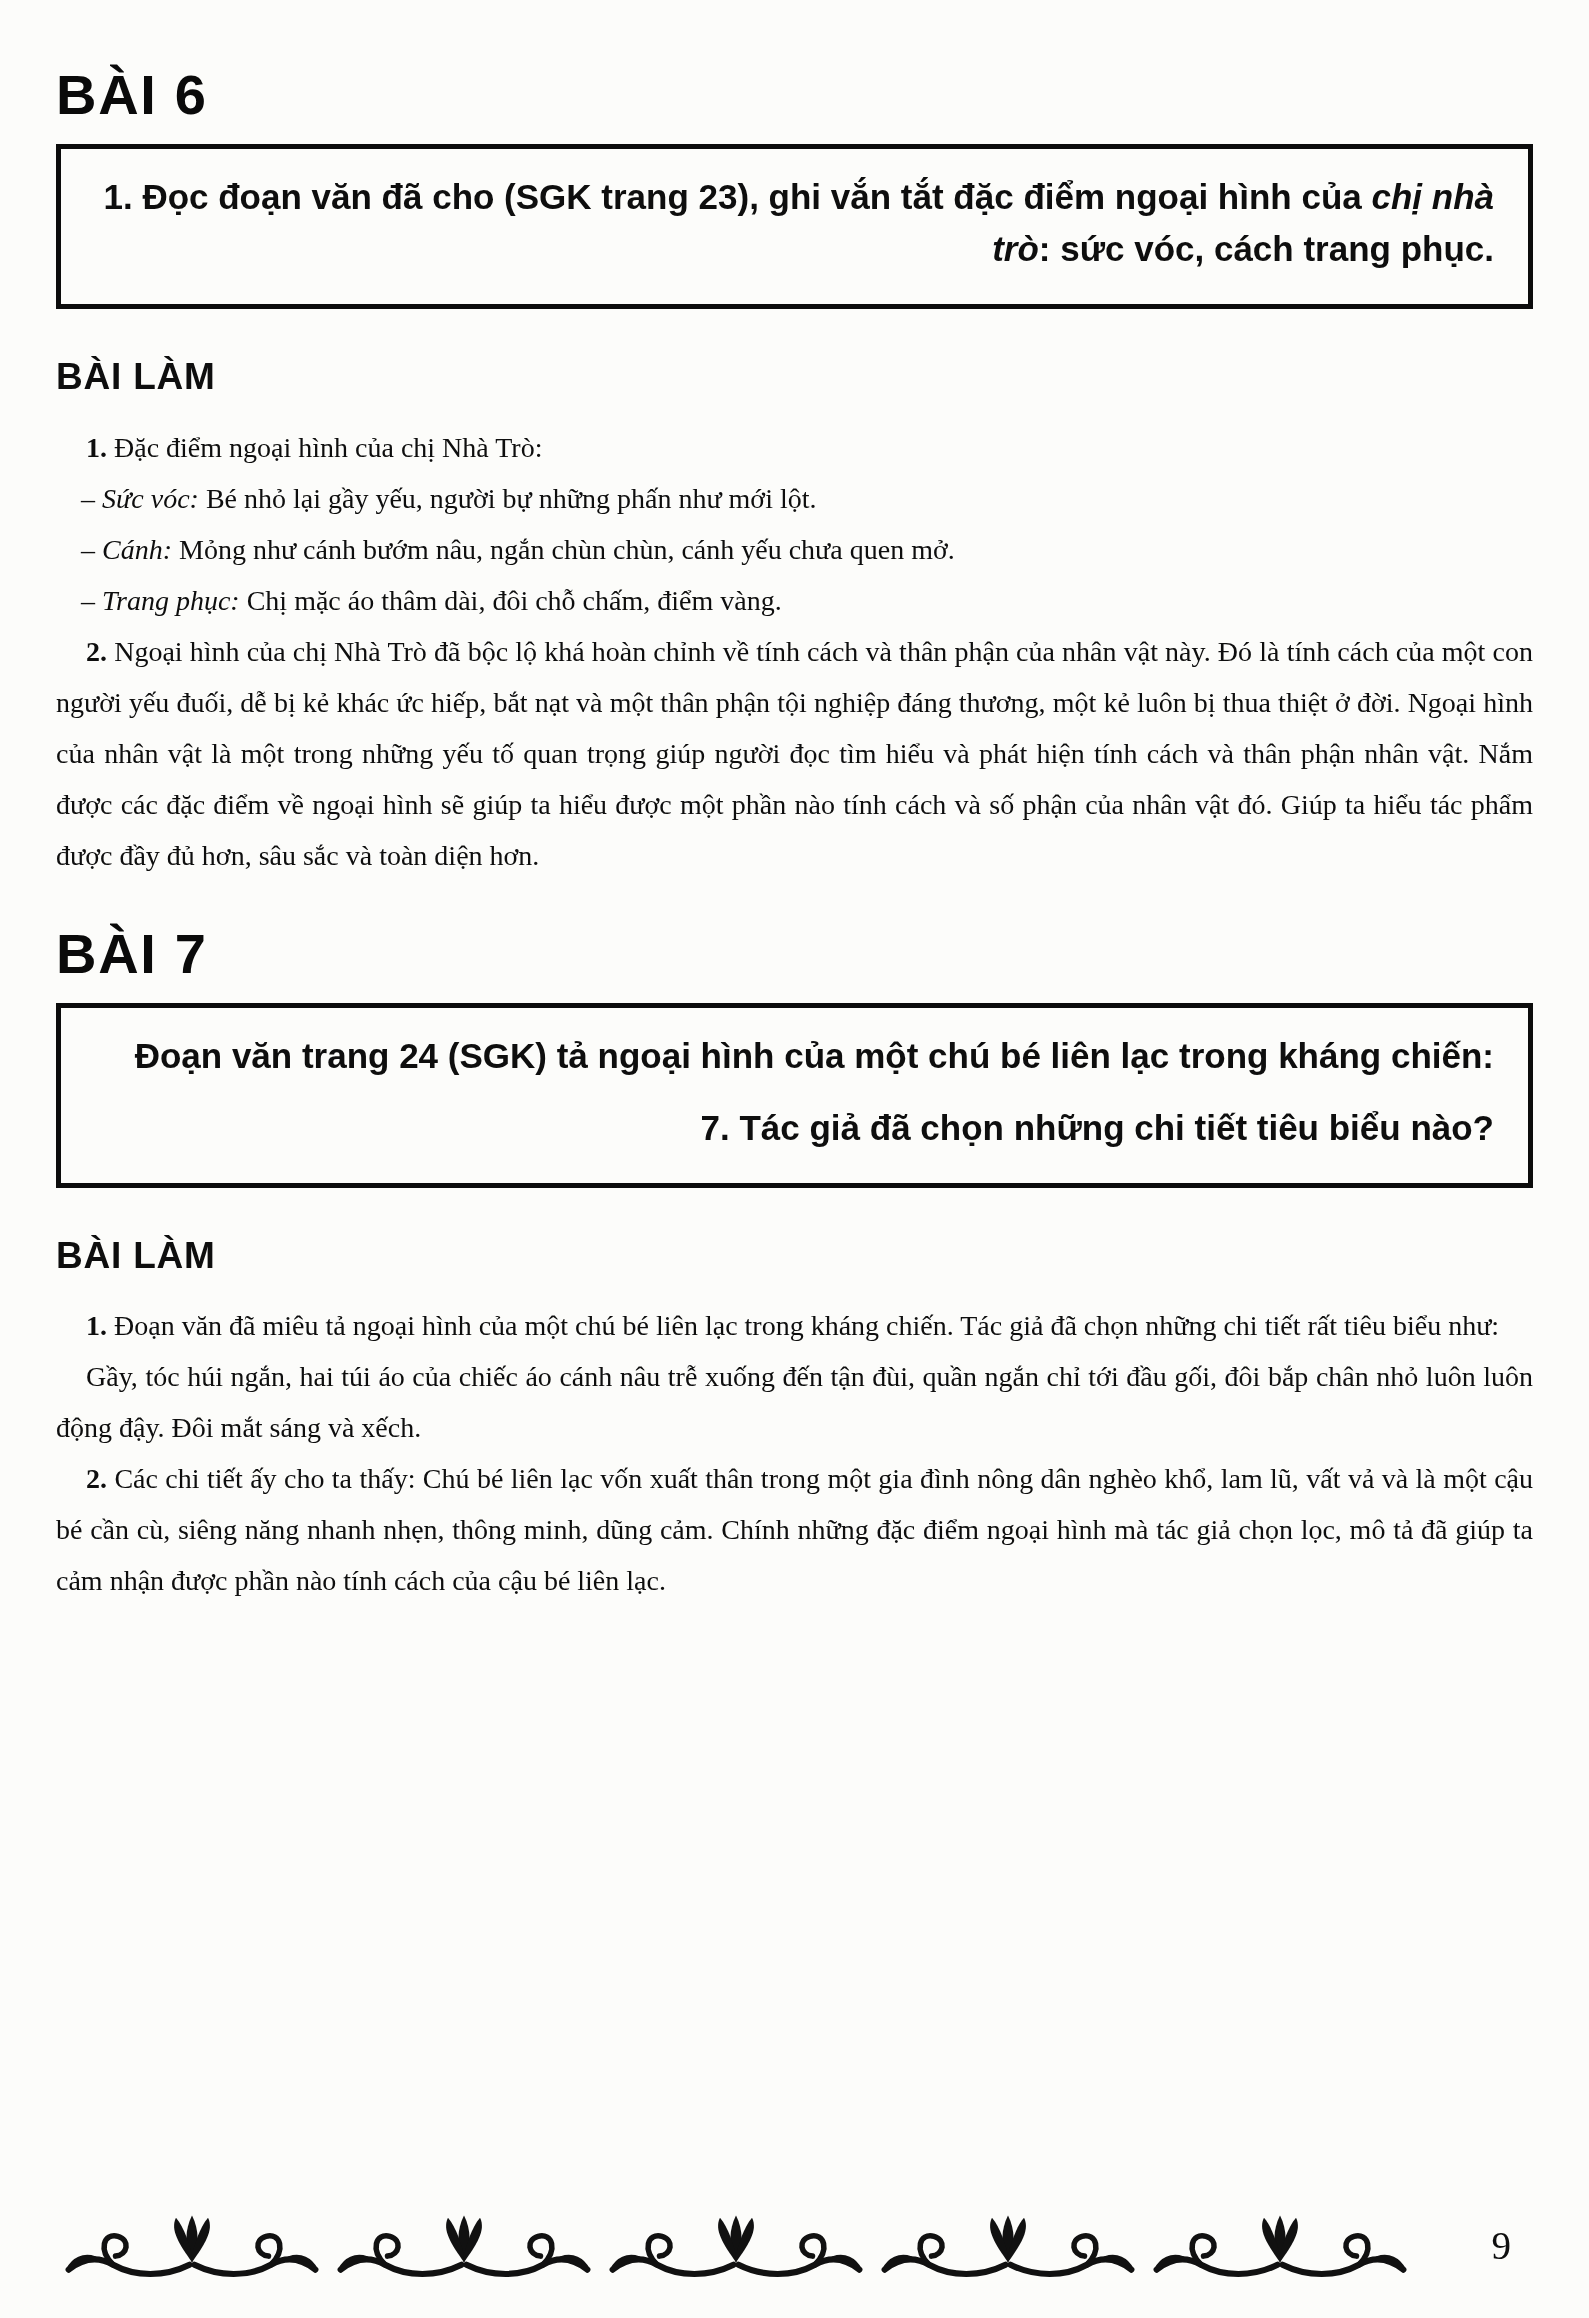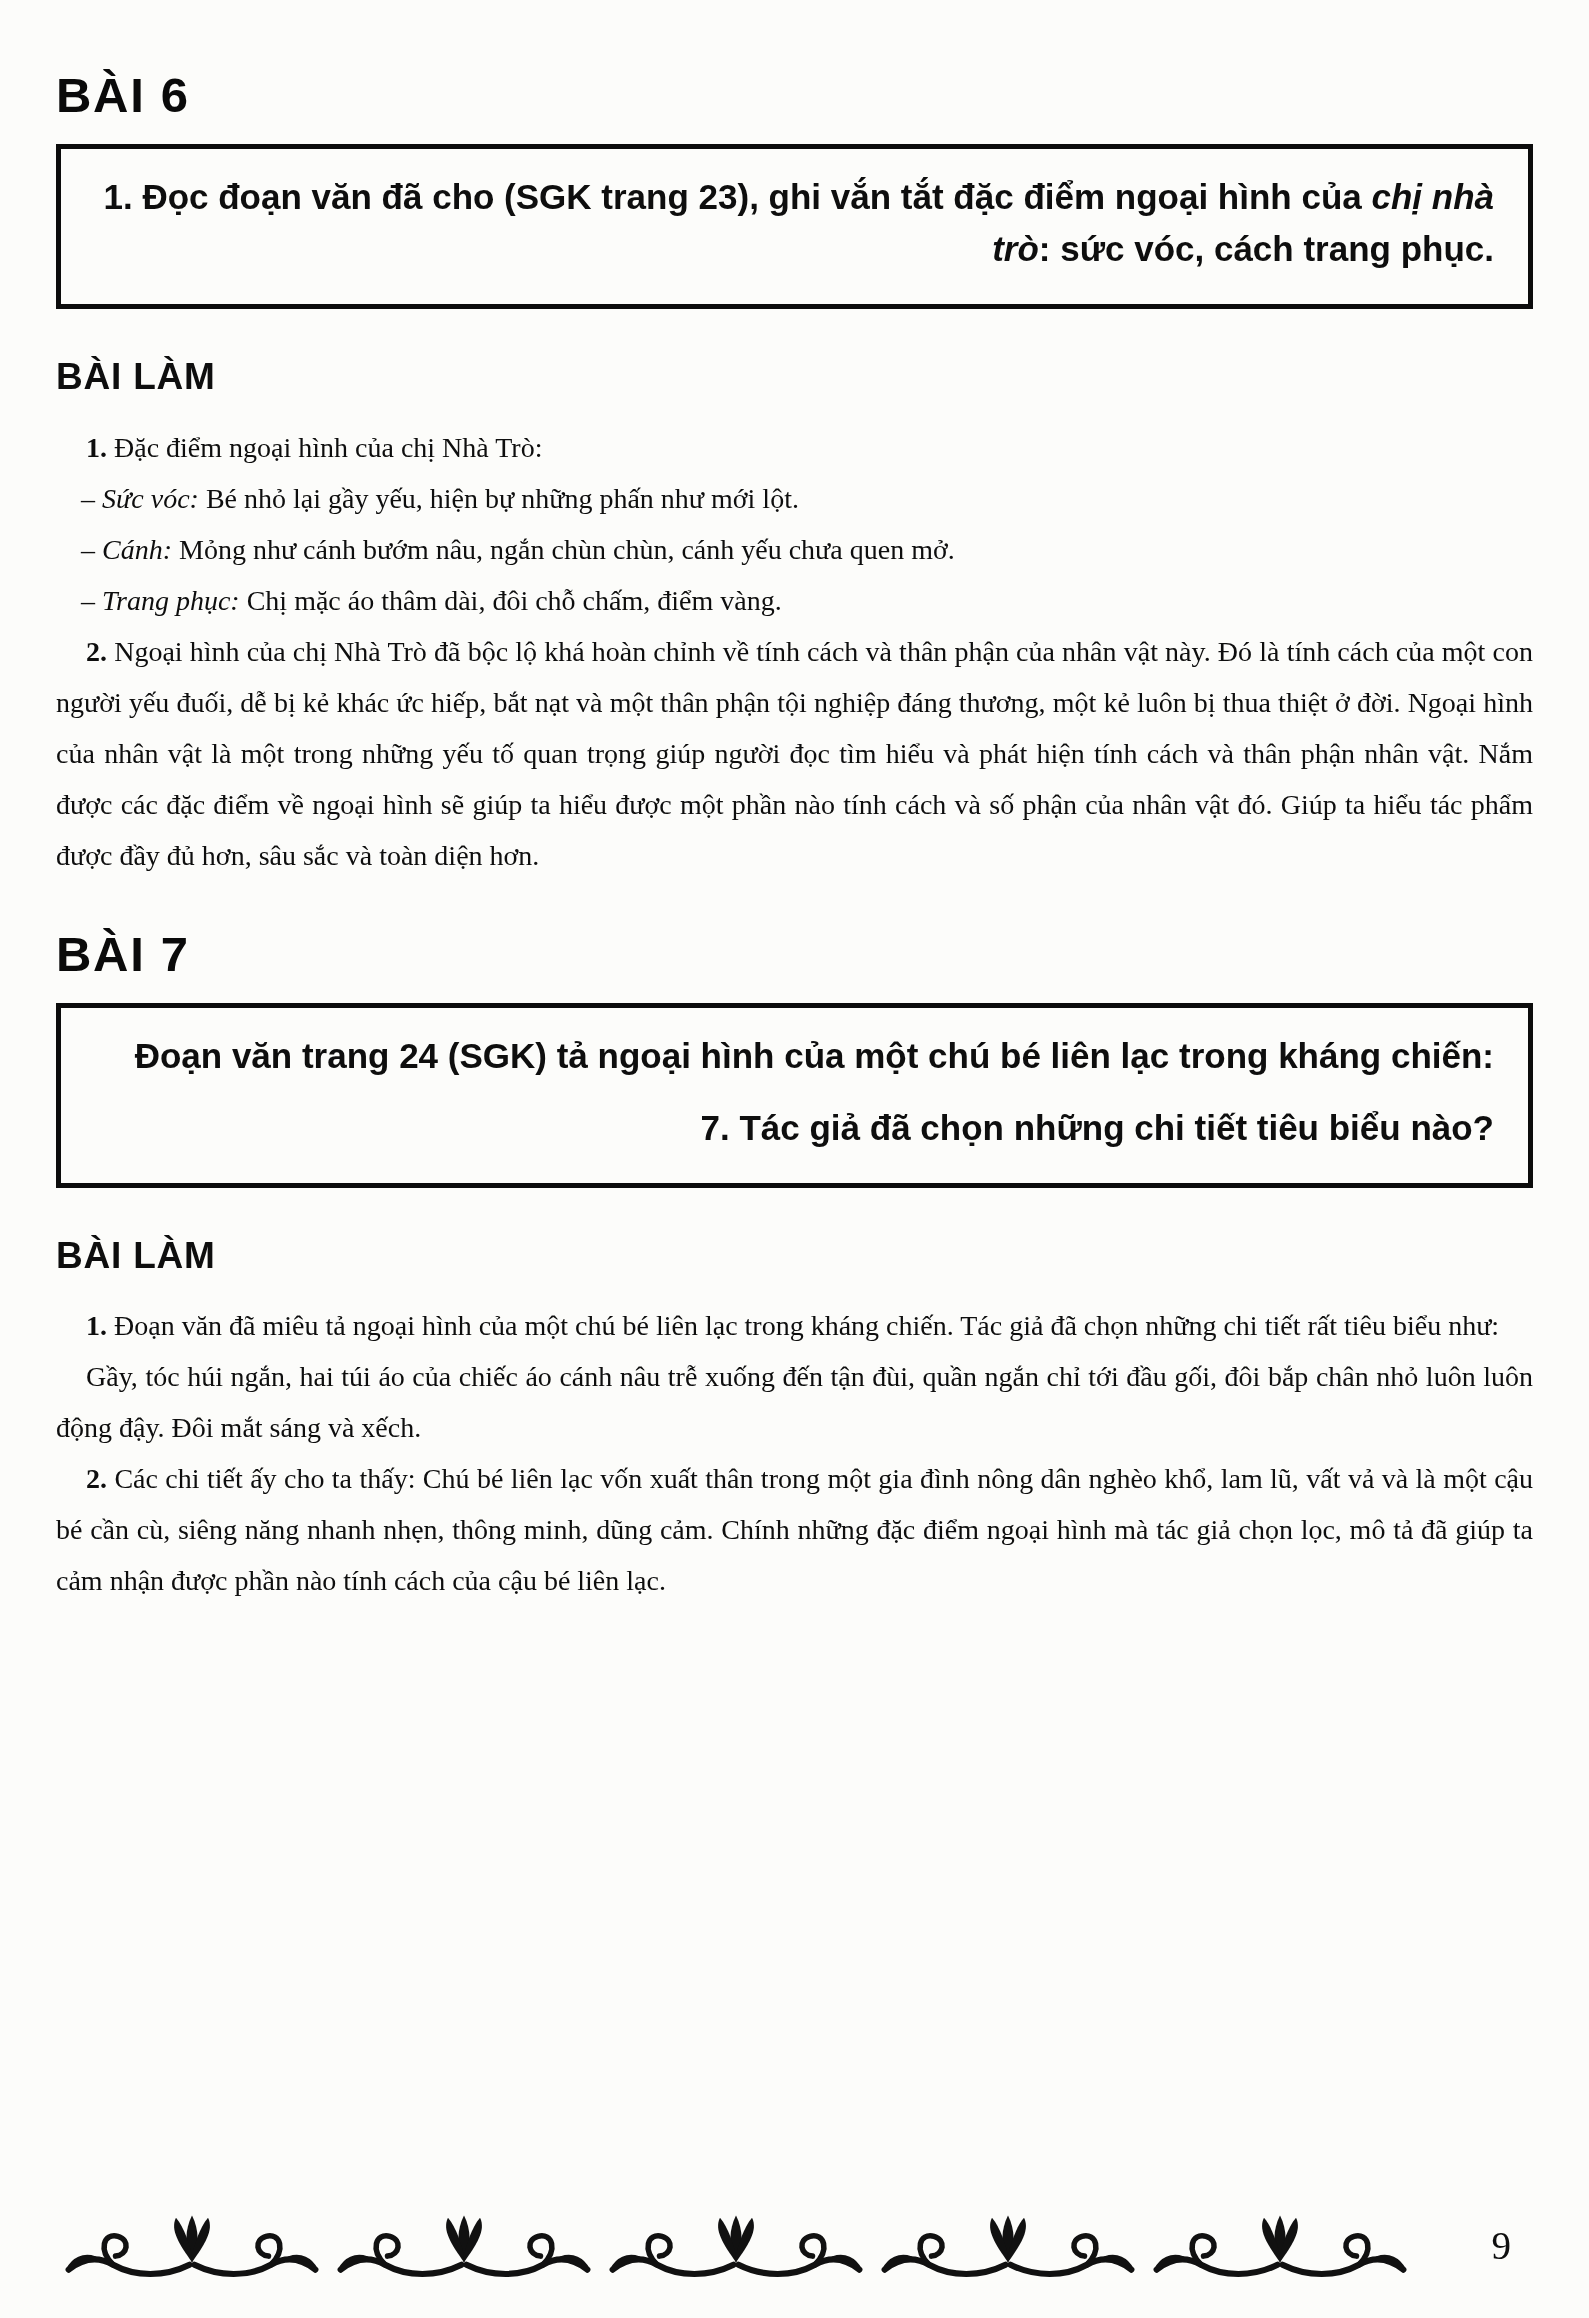--- a/index.html
+++ b/index.html
@@ -11,21 +11,21 @@
     margin: 0 auto;
     background: #fcfcfa;
     color: #0e0e0e;
     font-family: "Liberation Serif", serif;
     padding: 68px 57px 0 56px;
     overflow: hidden;
   }
   .section-title {
     font-family: "Liberation Sans", sans-serif;
     font-weight: bold;
-    font-size: 49px;
+    font-size: 56px;
     line-height: 54px;
     letter-spacing: 1.7px;
     color: #0a0a0a;
   }
   .qbox {
     border: 5px solid #0c0c0c;
     margin-top: 22px;
     padding: 22px 34px 29px 37px;
     font-family: "Liberation Sans", sans-serif;
     font-weight: bold;
@@ -92,21 +92,21 @@
   <h1 class="section-title">BÀI 6</h1>
 
   <div class="qbox">
     <p><span>1. Đọc đoạn văn đã cho (SGK trang 23), ghi vắn tắt đặc điểm ngoại hình của </span><em>chị nhà trò</em><span>: sức vóc, cách trang phục.</span></p>
   </div>
 
   <h2 class="bailam">BÀI LÀM</h2>
 
   <div class="answer">
     <p class="para indent"><span class="num">1. </span><span>Đặc điểm ngoại hình của chị Nhà Trò:</span></p>
-    <p class="para dash"><span>– </span><em>Sức vóc:</em><span> Bé nhỏ lại gầy yếu, hiện bự những phấn như mới lột.</span></p>
+    <p class="para dash"><span>– </span><em>Sức vóc:</em><span> Bé nhỏ lại gầy yếu, người bự những phấn như mới lột.</span></p>
     <p class="para dash"><span>– </span><em>Cánh:</em><span> Mỏng như cánh bướm nâu, ngắn chùn chùn, cánh yếu chưa quen mở.</span></p>
     <p class="para dash"><span>– </span><em>Trang phục:</em><span> Chị mặc áo thâm dài, đôi chỗ chấm, điểm vàng.</span></p>
     <p class="para indent"><span class="num">2. </span><span>Ngoại hình của chị Nhà Trò đã bộc lộ khá hoàn chỉnh về tính cách và thân phận của nhân vật này. Đó là tính cách của một con người yếu đuối, dễ bị kẻ khác ức hiếp, bắt nạt và một thân phận tội nghiệp đáng thương, một kẻ luôn bị thua thiệt ở đời. Ngoại hình của nhân vật là một trong những yếu tố quan trọng giúp người đọc tìm hiểu và phát hiện tính cách và thân phận nhân vật. Nắm được các đặc điểm về ngoại hình sẽ giúp ta hiểu được một phần nào tính cách và số phận của nhân vật đó. Giúp ta hiểu tác phẩm được đầy đủ hơn, sâu sắc và toàn diện hơn.</span></p>
   </div>
 
   <h1 class="section-title section-gap">BÀI 7</h1>
 
   <div class="qbox">
     <p>Đoạn văn trang 24 (SGK) tả ngoại hình của một chú bé liên lạc trong kháng chiến:</p>
     <p>7. Tác giả đã chọn những chi tiết tiêu biểu nào?</p>

